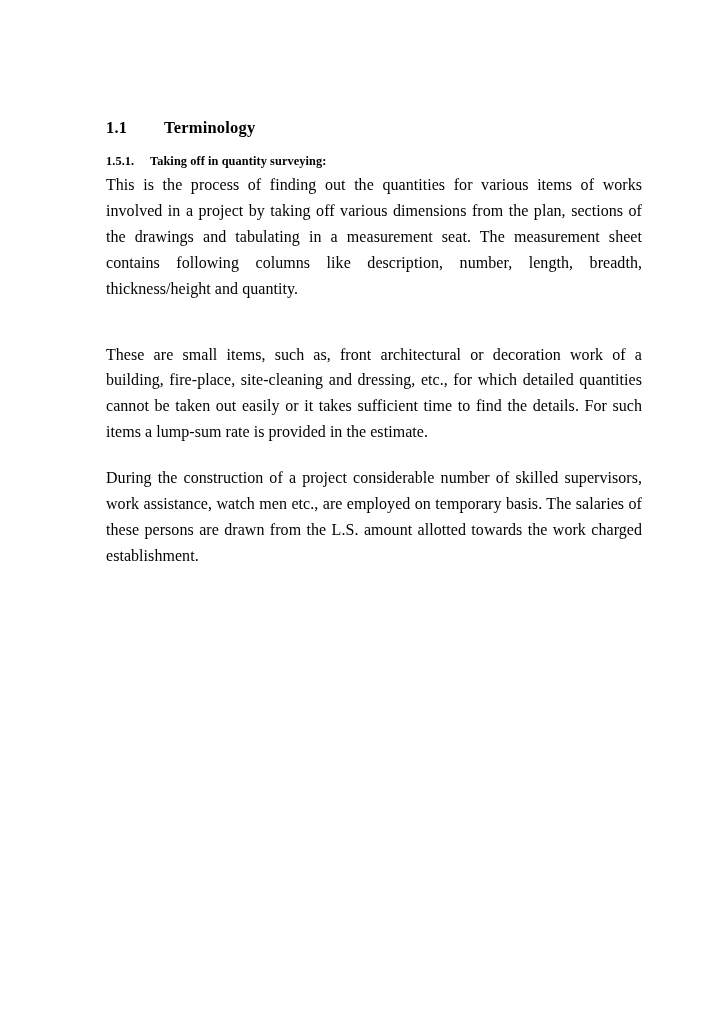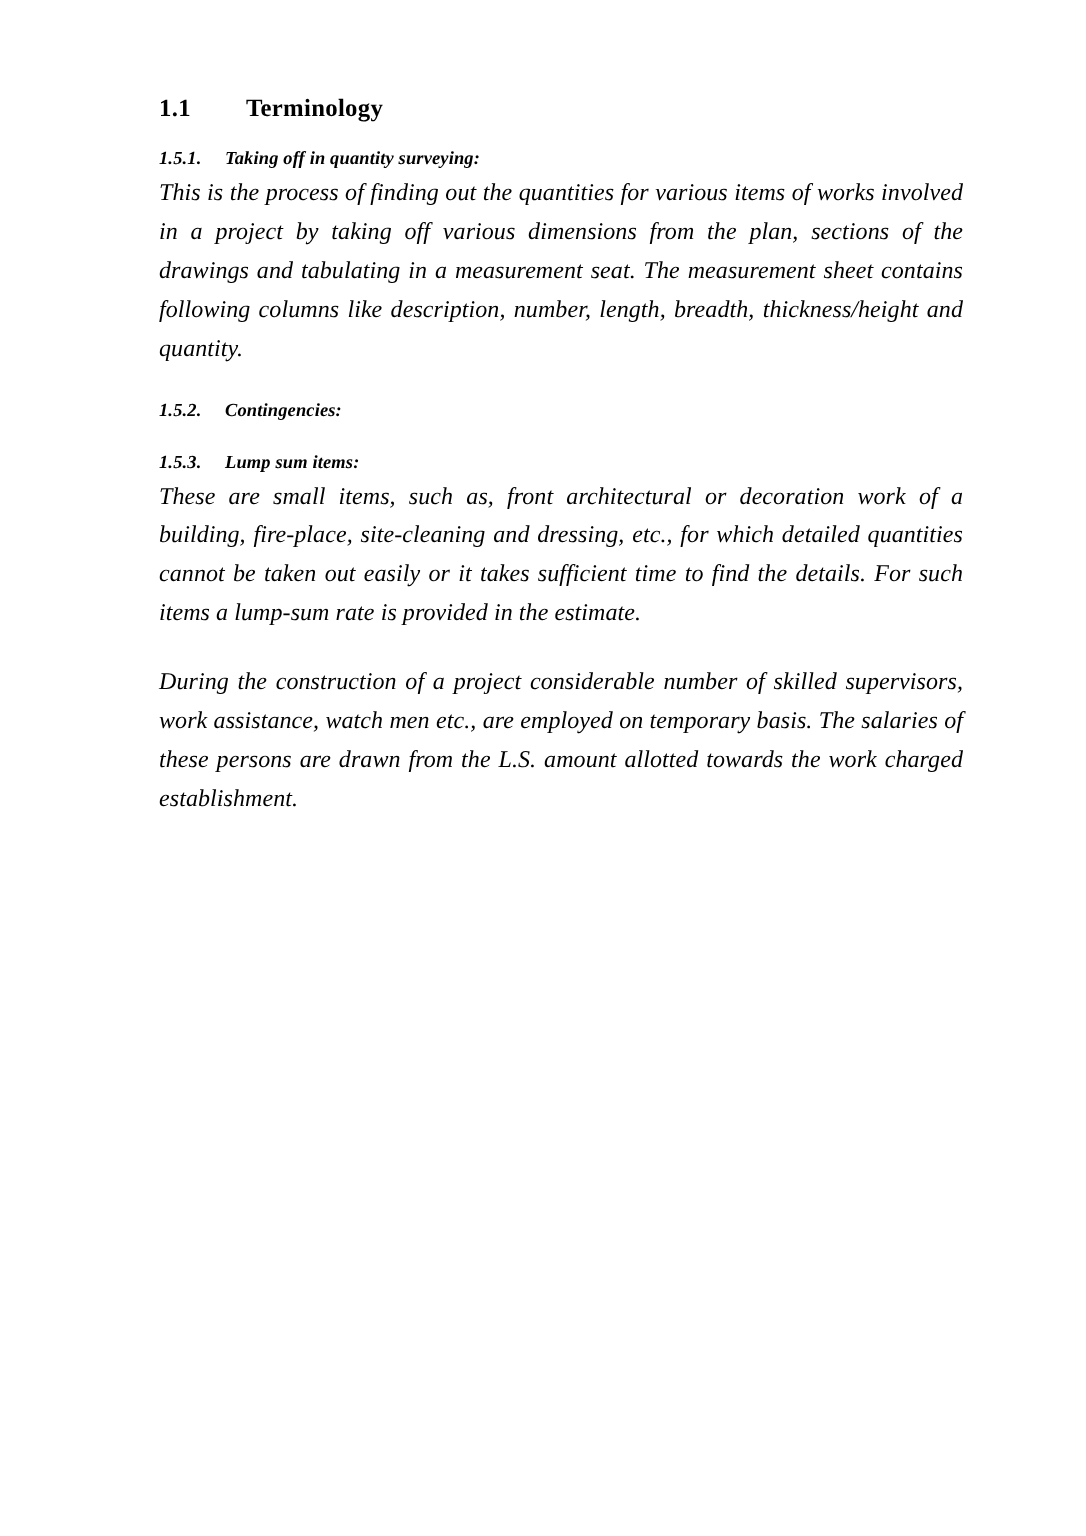--- a/index.html
+++ b/index.html
@@ -12,35 +12,34 @@
     background: #ffffff;
     font-family: "Liberation Serif", "DejaVu Serif", serif;
     color: #000000;
     overflow: hidden;
   }
   .page {
     position: relative;
     width: 724px;
     height: 973px;
     box-sizing: border-box;
-    padding: 62px 82px 40px 106px;
+    padding: 118px 82px 40px 106px;
   }
   .section-heading {
     font-size: 16.5px;
     font-weight: bold;
     margin: 0 0 16px 0;
     letter-spacing: 0.2px;
   }
   .section-heading .num {
     display: inline-block;
     width: 58px;
   }
   .subsection {
     margin: 0 0 14px 0;
-    font-style: italic;
   }
   .sub-heading {
     font-size: 12.3px;
     font-weight: bold;
     margin: 0 0 3px 0;
     letter-spacing: 0.1px;
   }
   .sub-heading .num {
     display: inline-block;
     width: 44px;
@@ -66,31 +65,25 @@
   <div class="subsection">
     <div class="sub-heading">
       <span class="num">1.5.1.</span><span>Taking off in quantity surveying:</span>
     </div>
     <p class="body-text">This is the process of finding out the quantities for various items of works involved in a project by taking off various dimensions from the plan, sections of the drawings and tabulating in a measurement seat. The measurement sheet contains following columns like description, number, length, breadth, thickness/height and quantity.</p>
   </div>
 
   <div class="spacer-1"></div>
 
   <div class="subsection">
-    <div class="sub-heading">
-      <span class="num">1.5.2.</span><span>Contingencies:</span>
-    </div>
   </div>
 
   <div class="spacer-1"></div>
 
   <div class="subsection">
-    <div class="sub-heading">
-      <span class="num">1.5.3.</span><span>Lump sum items:</span>
-    </div>
     <p class="body-text">These are small items, such as, front architectural or decoration work of a building, fire-place, site-cleaning and dressing, etc., for which detailed quantities cannot be taken out easily or it takes sufficient time to find the details. For such items a lump-sum rate is provided in the estimate.</p>
   </div>
 
   <div class="spacer-1"></div>
 
   <div class="subsection">
     <p class="body-text">During the construction of a project considerable number of skilled supervisors, work assistance, watch men etc., are employed on temporary basis. The salaries of these persons are drawn from the L.S. amount allotted towards the work charged establishment.</p>
   </div>
 
 </div>

